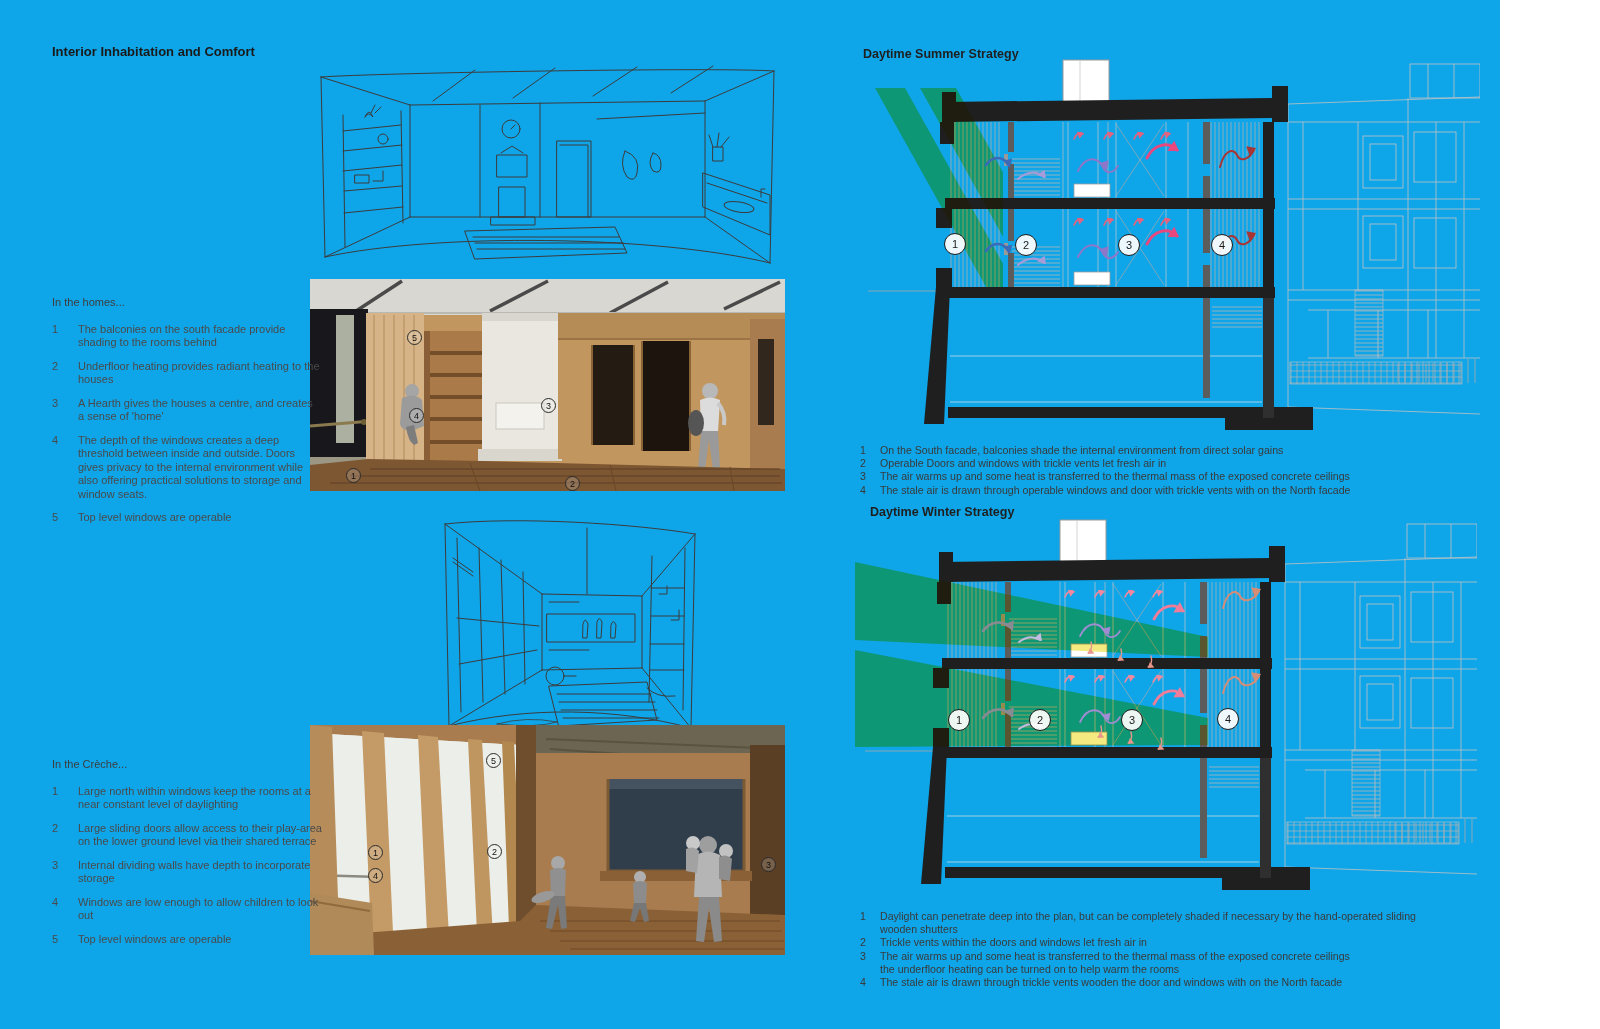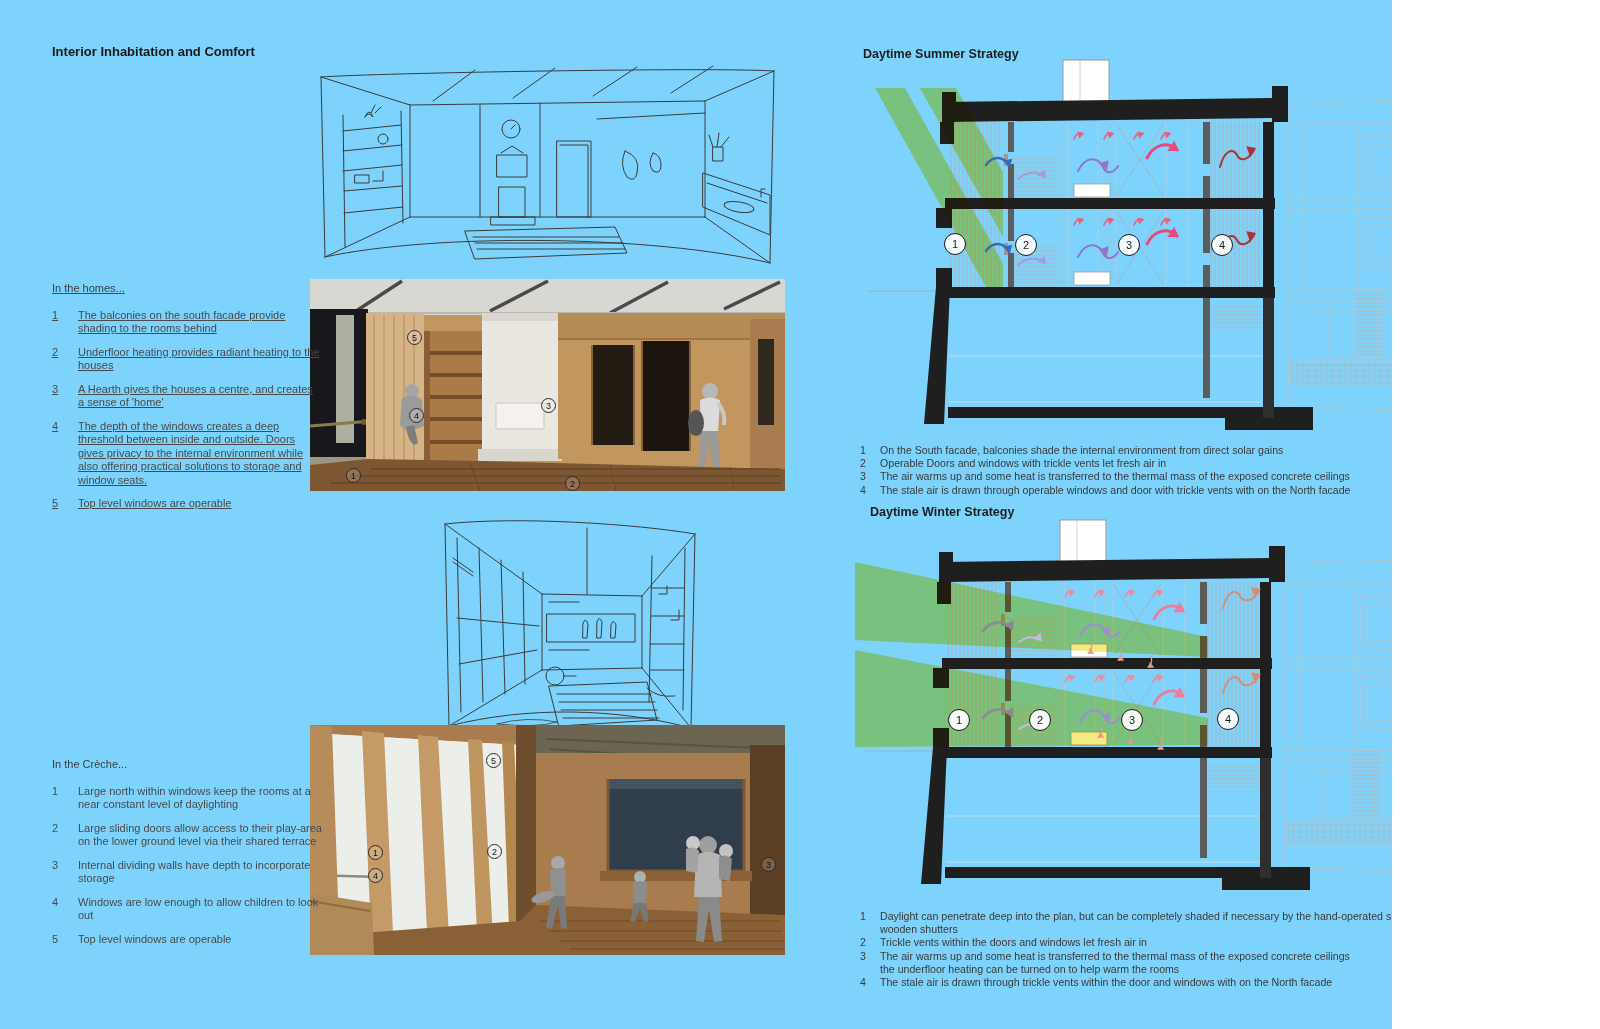--- a/index.html
+++ b/index.html
@@ -1,16 +1,16 @@
 <!DOCTYPE html>
 <html><head>
 <meta charset="utf-8">
 <style>
   html,body{margin:0;padding:0;background:#fff;}
-  .board{position:relative;width:1392px;height:1029px;background:#7dd3fc;overflow:hidden;
+  .board{position:relative;width:1500px;height:1029px;background:#0ea5e9;overflow:hidden;
          font-family:"Liberation Sans",sans-serif;color:#333;}
   .abs{position:absolute;}
   h1.title{font-size:13px;font-weight:bold;color:#1a1a1a;margin:0;}
   h2.stitle{font-size:12.5px;font-weight:bold;color:#1f1f1f;margin:3px;}
   .subhead{font-size:11px;color:#3d3d3d;margin:0 0 13px 0;}
   .lst{font-size:11px;line-height:13.5px;color:#4a4a4a;}
   .lst .li{display:flex;margin-bottom:10px;}
   .lst .num{flex:0 0 26px;}
   .lst .txt{flex:1;}
   .slst{font-size:10.6px;line-height:13.2px;color:#3a3a3a;}
@@ -139,21 +139,21 @@
         <span>3</span>
       </div>
     <div class="pmk" style="left:99px;top:129px;">
         <span>4</span>
       </div>
     <div class="pmk" style="left:97px;top:51px;">
         <span>5</span>
       </div>
   </div>
 
-  <div class="abs lst" style="left:52px;top:282px;width:268px;text-decoration:underline;">
+  <div class="abs lst" style="left:52px;top:296px;width:268px;">
     <p class="subhead">In the homes...</p>
     <div class="li">
         <span class="num">1</span>
         <span class="txt">The balconies on the south facade provide shading to the rooms behind</span>
       </div>
     <div class="li">
         <span class="num">2</span>
         <span class="txt">Underfloor heating provides radiant heating to the houses</span>
       </div>
     <div class="li">
@@ -592,17 +592,17 @@
         <span class="num">2</span>
         <span class="txt">Trickle vents within the doors and windows let fresh air in</span>
       </div>
     <div class="li">
         <span class="num">3</span>
         <span class="txt">The air warms up and some heat is transferred to the thermal mass of the exposed concrete ceilings
 the underfloor heating can be turned on to help warm the rooms</span>
       </div>
     <div class="li">
         <span class="num">4</span>
-        <span class="txt">The stale air is drawn through trickle vents within the door and windows with on the North facade</span>
+        <span class="txt">The stale air is drawn through trickle vents wooden the door and windows with on the North facade</span>
       </div>
   </div>
 
 </div>
 
 </body></html>

